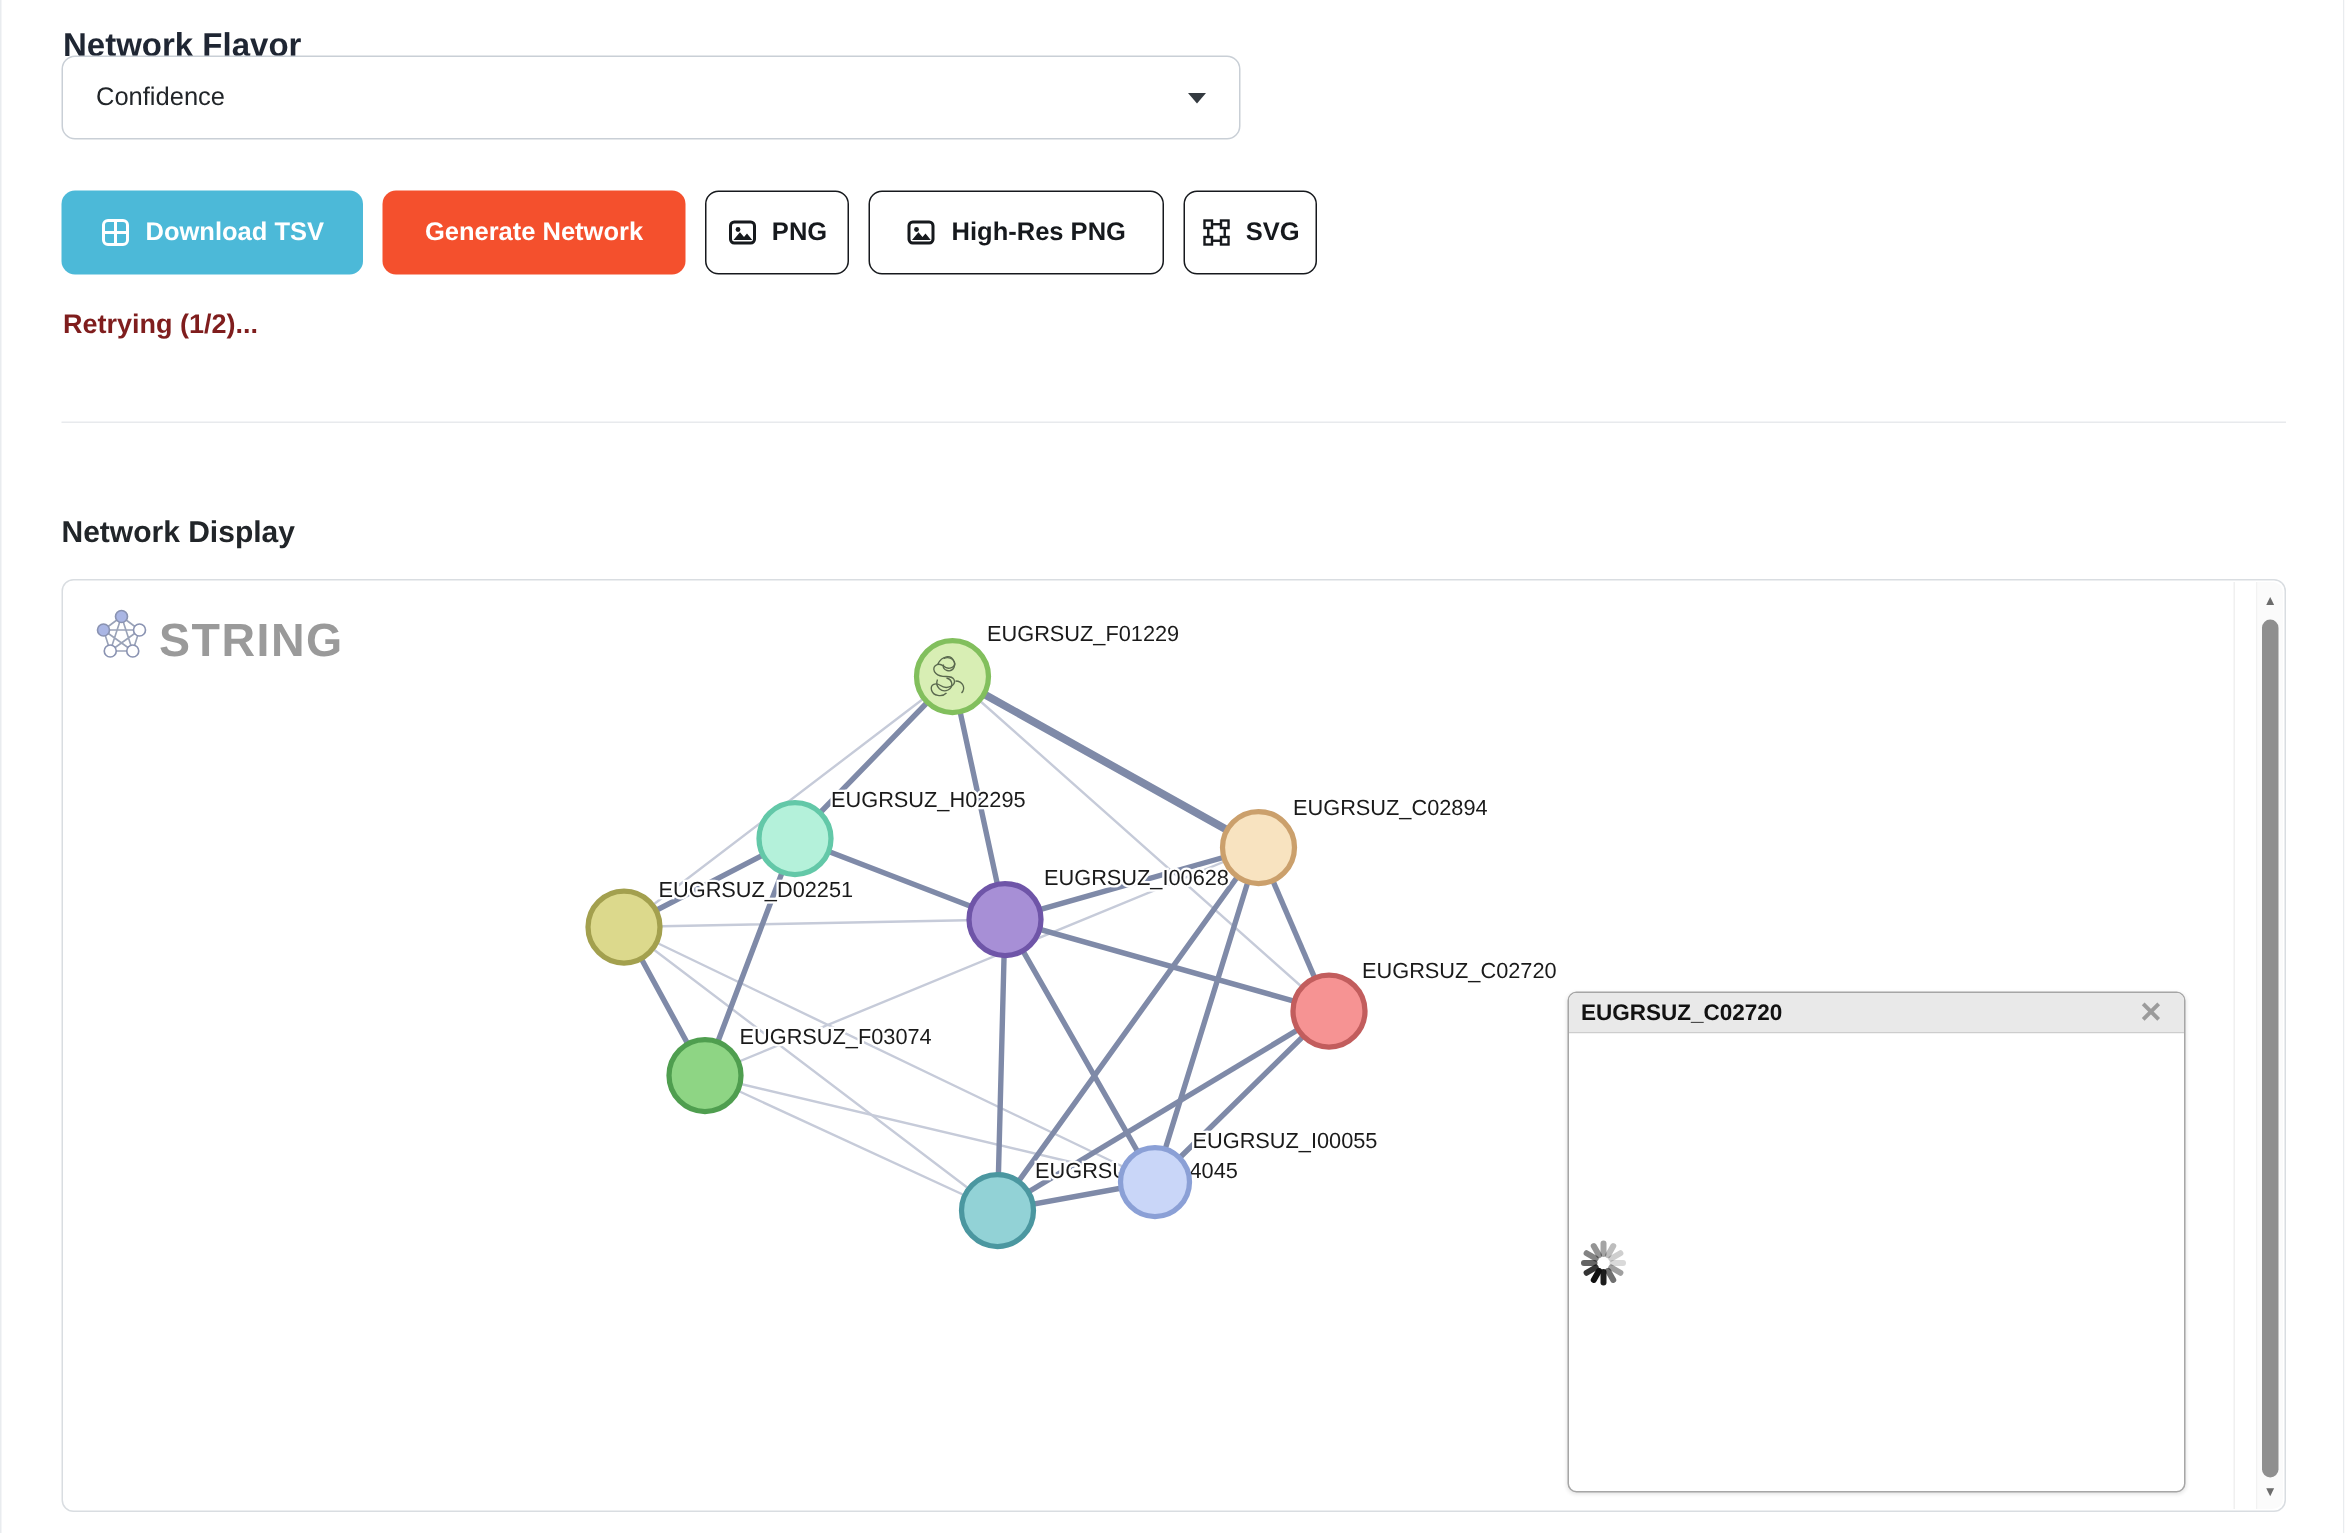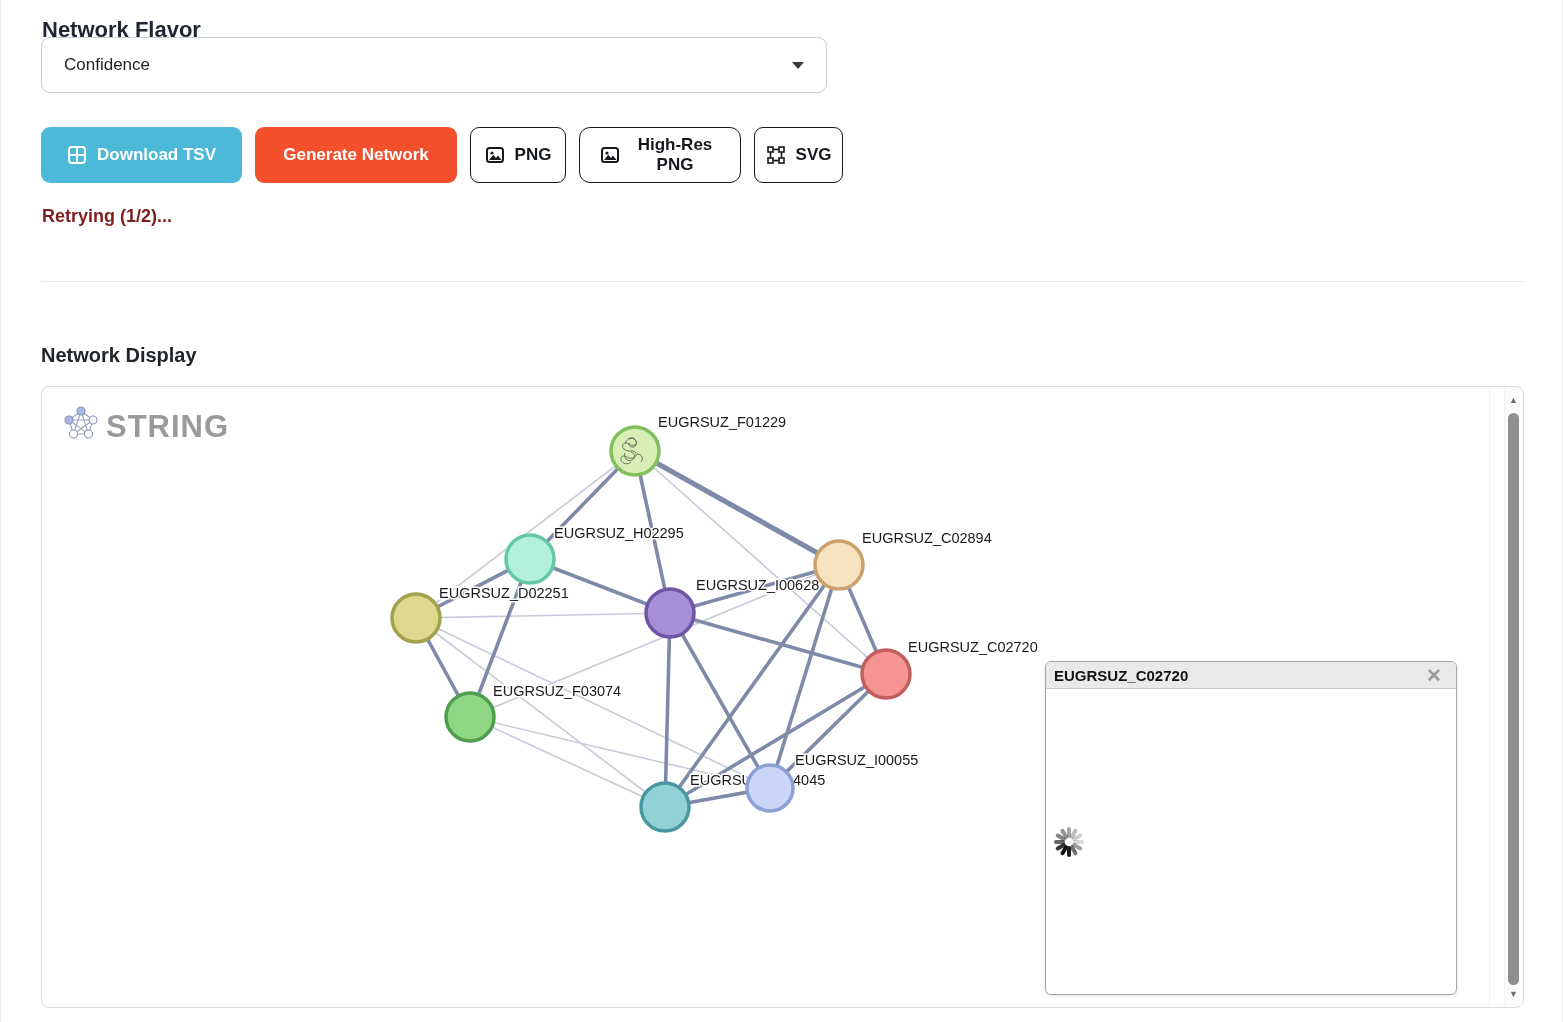--- a/index.html
+++ b/index.html
@@ -13,21 +13,21 @@
   .caret{margin-left:auto;width:0;height:0;border-left:6px solid transparent;border-right:6px solid transparent;
          border-top:7px solid #343a40;}
   .btn-row{position:absolute;left:40px;top:127px;height:56px;display:flex;gap:13px;}
   .btn{height:56px;box-sizing:border-box;border-radius:9px;display:inline-flex;align-items:center;justify-content:center;
        gap:10px;font-size:17px;font-weight:700;border:none;cursor:pointer;padding:0 20px;
        font-family:"Liberation Sans",sans-serif;}
   .btn.solid-red{background:#f4502d;color:#fff;width:202px;}
   .btn.solid-cyan{background:#4cb9d8;color:#fff;width:201px;}
   .btn.outline{background:#fff;color:#16191d;border:1px solid #16191d;}
   .btn.w-png{width:96px;}
-  .btn.w-hres{width:162px;border-radius:11px;}
+  .btn.w-hres{width:197px;}
   .btn.w-svg{width:89px;text-align:center;}
   .status-text{position:absolute;left:41px;top:206px;font-size:18px;color:#7f1d1d;font-weight:bold;}
   .divider{position:absolute;left:40px;top:281px;width:1483px;height:0;border-top:1px solid #e8eaed;}
   .display-heading{position:absolute;left:40px;top:344px;font-size:20px;font-weight:700;color:#212529;}
   .panel{position:absolute;left:40px;top:386px;width:1483px;height:622px;box-sizing:border-box;
          background:#fff;border:1px solid #d9dde1;border-radius:8px;}
   .string-logo{position:absolute;left:18px;top:16px;display:flex;align-items:flex-end;gap:4px;}
   .string-logo .logo-text{font-size:31px;font-weight:700;color:#9a9a9a;letter-spacing:1px;}
   #graph{position:absolute;left:0;top:0;}
   .inner-edge-line{position:absolute;left:1447px;top:1px;bottom:1px;width:1px;background:#f0f0f0;}

